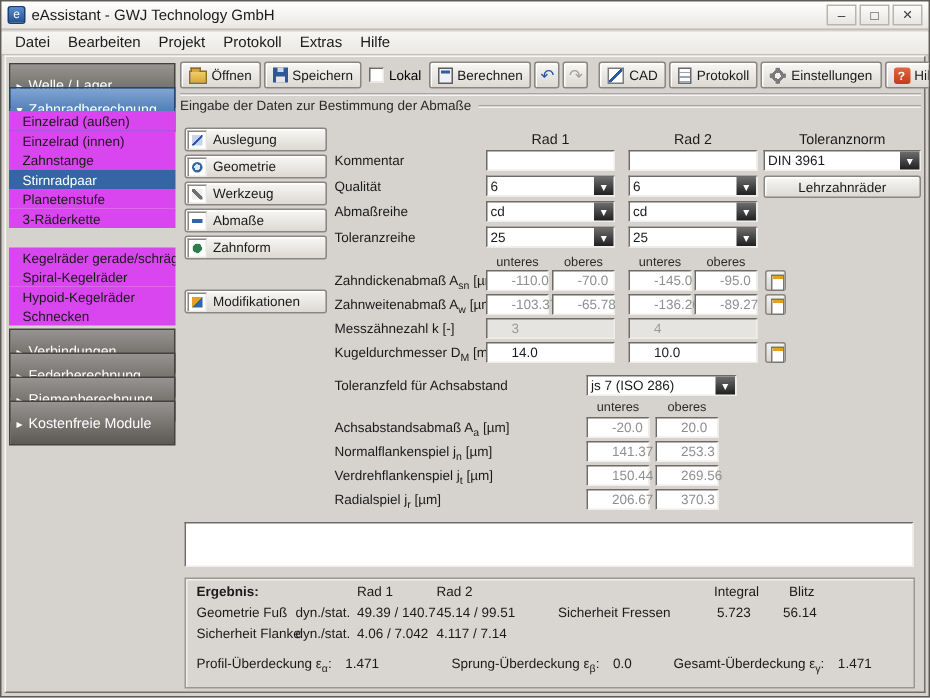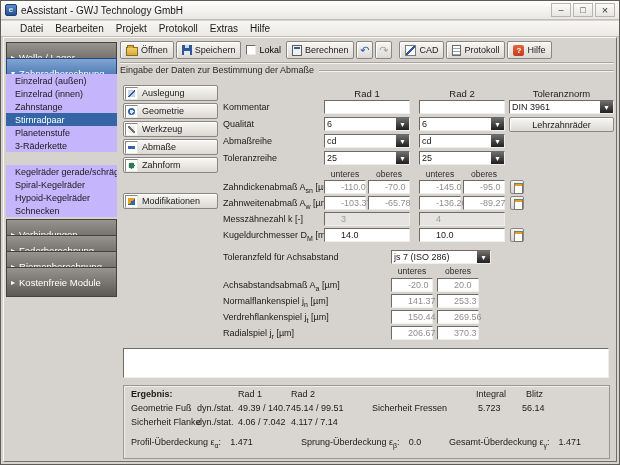--- a/index.html
+++ b/index.html
@@ -9,32 +9,32 @@
   
   .titlebar { position:absolute; top:0; left:0; right:0; height:19px; background:linear-gradient(#ffffff,#e9e7e3); border-bottom:1px solid #c2bfba; display:flex; align-items:center; padding:0 4px; gap:4px; }
   .app-ico { width:12px; height:12px; border-radius:2px; background:linear-gradient(#5b8ccc,#24508e); border:1px solid #1c3f72; display:inline-flex; align-items:center; justify-content:center; }
   .app-ico::before { content:"e"; color:#fff; font-size:8px; line-height:1; }
   .title { flex:1; font-size:10px; color:#1a1a1a; white-space:nowrap; overflow:hidden; }
   .winbtns { display:flex; gap:2px; }
   .wbtn { width:20px; height:14px; border:1px solid #b8b5b0; background:linear-gradient(#fcfbfa,#e8e6e2); display:inline-flex; align-items:center; justify-content:center; font-size:9px; color:#333; }
   .wmin::before { content:"\2013"; } .wmax::before { content:"\25A1"; } .wclose::before { content:"\00D7"; font-size:11px; }
 
   
-  .menubar { position:absolute; top:20px; left:0; right:0; height:16px; background:linear-gradient(#f7f6f4,#ebe8e4); display:flex; align-items:center; padding-left:13px; border-bottom:1px solid #c2bfba; }
+  .menubar { position:absolute; top:20px; left:0; right:0; height:16px; background:linear-gradient(#f7f6f4,#ebe8e4); display:flex; align-items:center; padding-left:3px; border-bottom:1px solid #c2bfba; }
   .mitem { font-size:10px; color:#1a1a1a; padding:1px 6px; }
 
   
   .content { position:absolute; top:36px; left:2px; right:2px; bottom:2px; background:#d6d3ce; border:1px solid; border-color:#f7f6f4 #716e6a #716e6a #f7f6f4; }
 
   
   .side-sec { position:absolute; left:5px; width:111px; height:30px; background:linear-gradient(#969390,#5c5955); border:1px solid #44423f; color:#fff; font-size:9.5px; display:flex; align-items:center; padding-left:4px; gap:4px; cursor:default; }
   .side-sec::before { content:"\25B8"; font-size:8px; }
   .side-sec.open { background:linear-gradient(#7fa5d3,#2f5d9e); border-color:#23477a; }
   .side-sec.open::before { content:"\25BE"; }
-  .side-item { position:absolute; left:5px; width:111px; height:13px; font-size:9px; color:#1a1a1a; display:flex; align-items:center; padding-left:9px; background:#c4b5fd; white-space:nowrap; overflow:hidden; }
+  .side-item { position:absolute; left:5px; width:111px; height:13px; font-size:9px; color:#1a1a1a; display:flex; align-items:center; padding-left:9px; background:#d946ef; white-space:nowrap; overflow:hidden; }
   .side-item.selected { background:#3465a4; color:#fff; }
 
   
   .toolbar { position:absolute; left:119px; top:39px; height:20px; display:flex; align-items:center; gap:2px; }
   .btn { background:linear-gradient(#f8f7f5,#dcd9d4); border:1px solid #8a8782; border-radius:2px; box-shadow:inset 1px 1px 0 #fff; font-size:9px; font-family:inherit; color:#1a1a1a; display:inline-flex; align-items:center; justify-content:center; gap:3px; padding:0 5px; height:18px; cursor:default; }
   .lokal { display:inline-flex; align-items:center; gap:3px; font-size:9px; padding:0 3px; }
   .chk { width:10px; height:10px; background:#fff; border:1px solid; border-color:#6e6a66 #eceae7 #eceae7 #6e6a66; }
   .tb-divline { position:absolute; left:119px; top:61px; width:494px; border-top:1px solid #a7a4a0; border-bottom:1px solid #f4f3f1; }
 
   
@@ -175,20 +175,24 @@
       </button>
     <button class="btn" style="margin-left:5px">
         <span class="ico-cad"></span>
         <span>CAD</span>
       </button>
     <button class="btn">
         <span class="ico-doc"></span>
         <span>Protokoll</span>
       </button>
     <button class="btn">
+        <span class="ico-gear"></span>
+        <span>Einstellungen</span>
+      </button>
+    <button class="btn">
         <span class="ico-help"></span>
         <span>Hilfe</span>
       </button>
   </div>
   <div class="tb-divline"></div>
 
   <div class="sect-title">
     <span class="txt">Eingabe der Daten zur Bestimmung der Abmaße</span>
     <span class="line"></span>
   </div>

